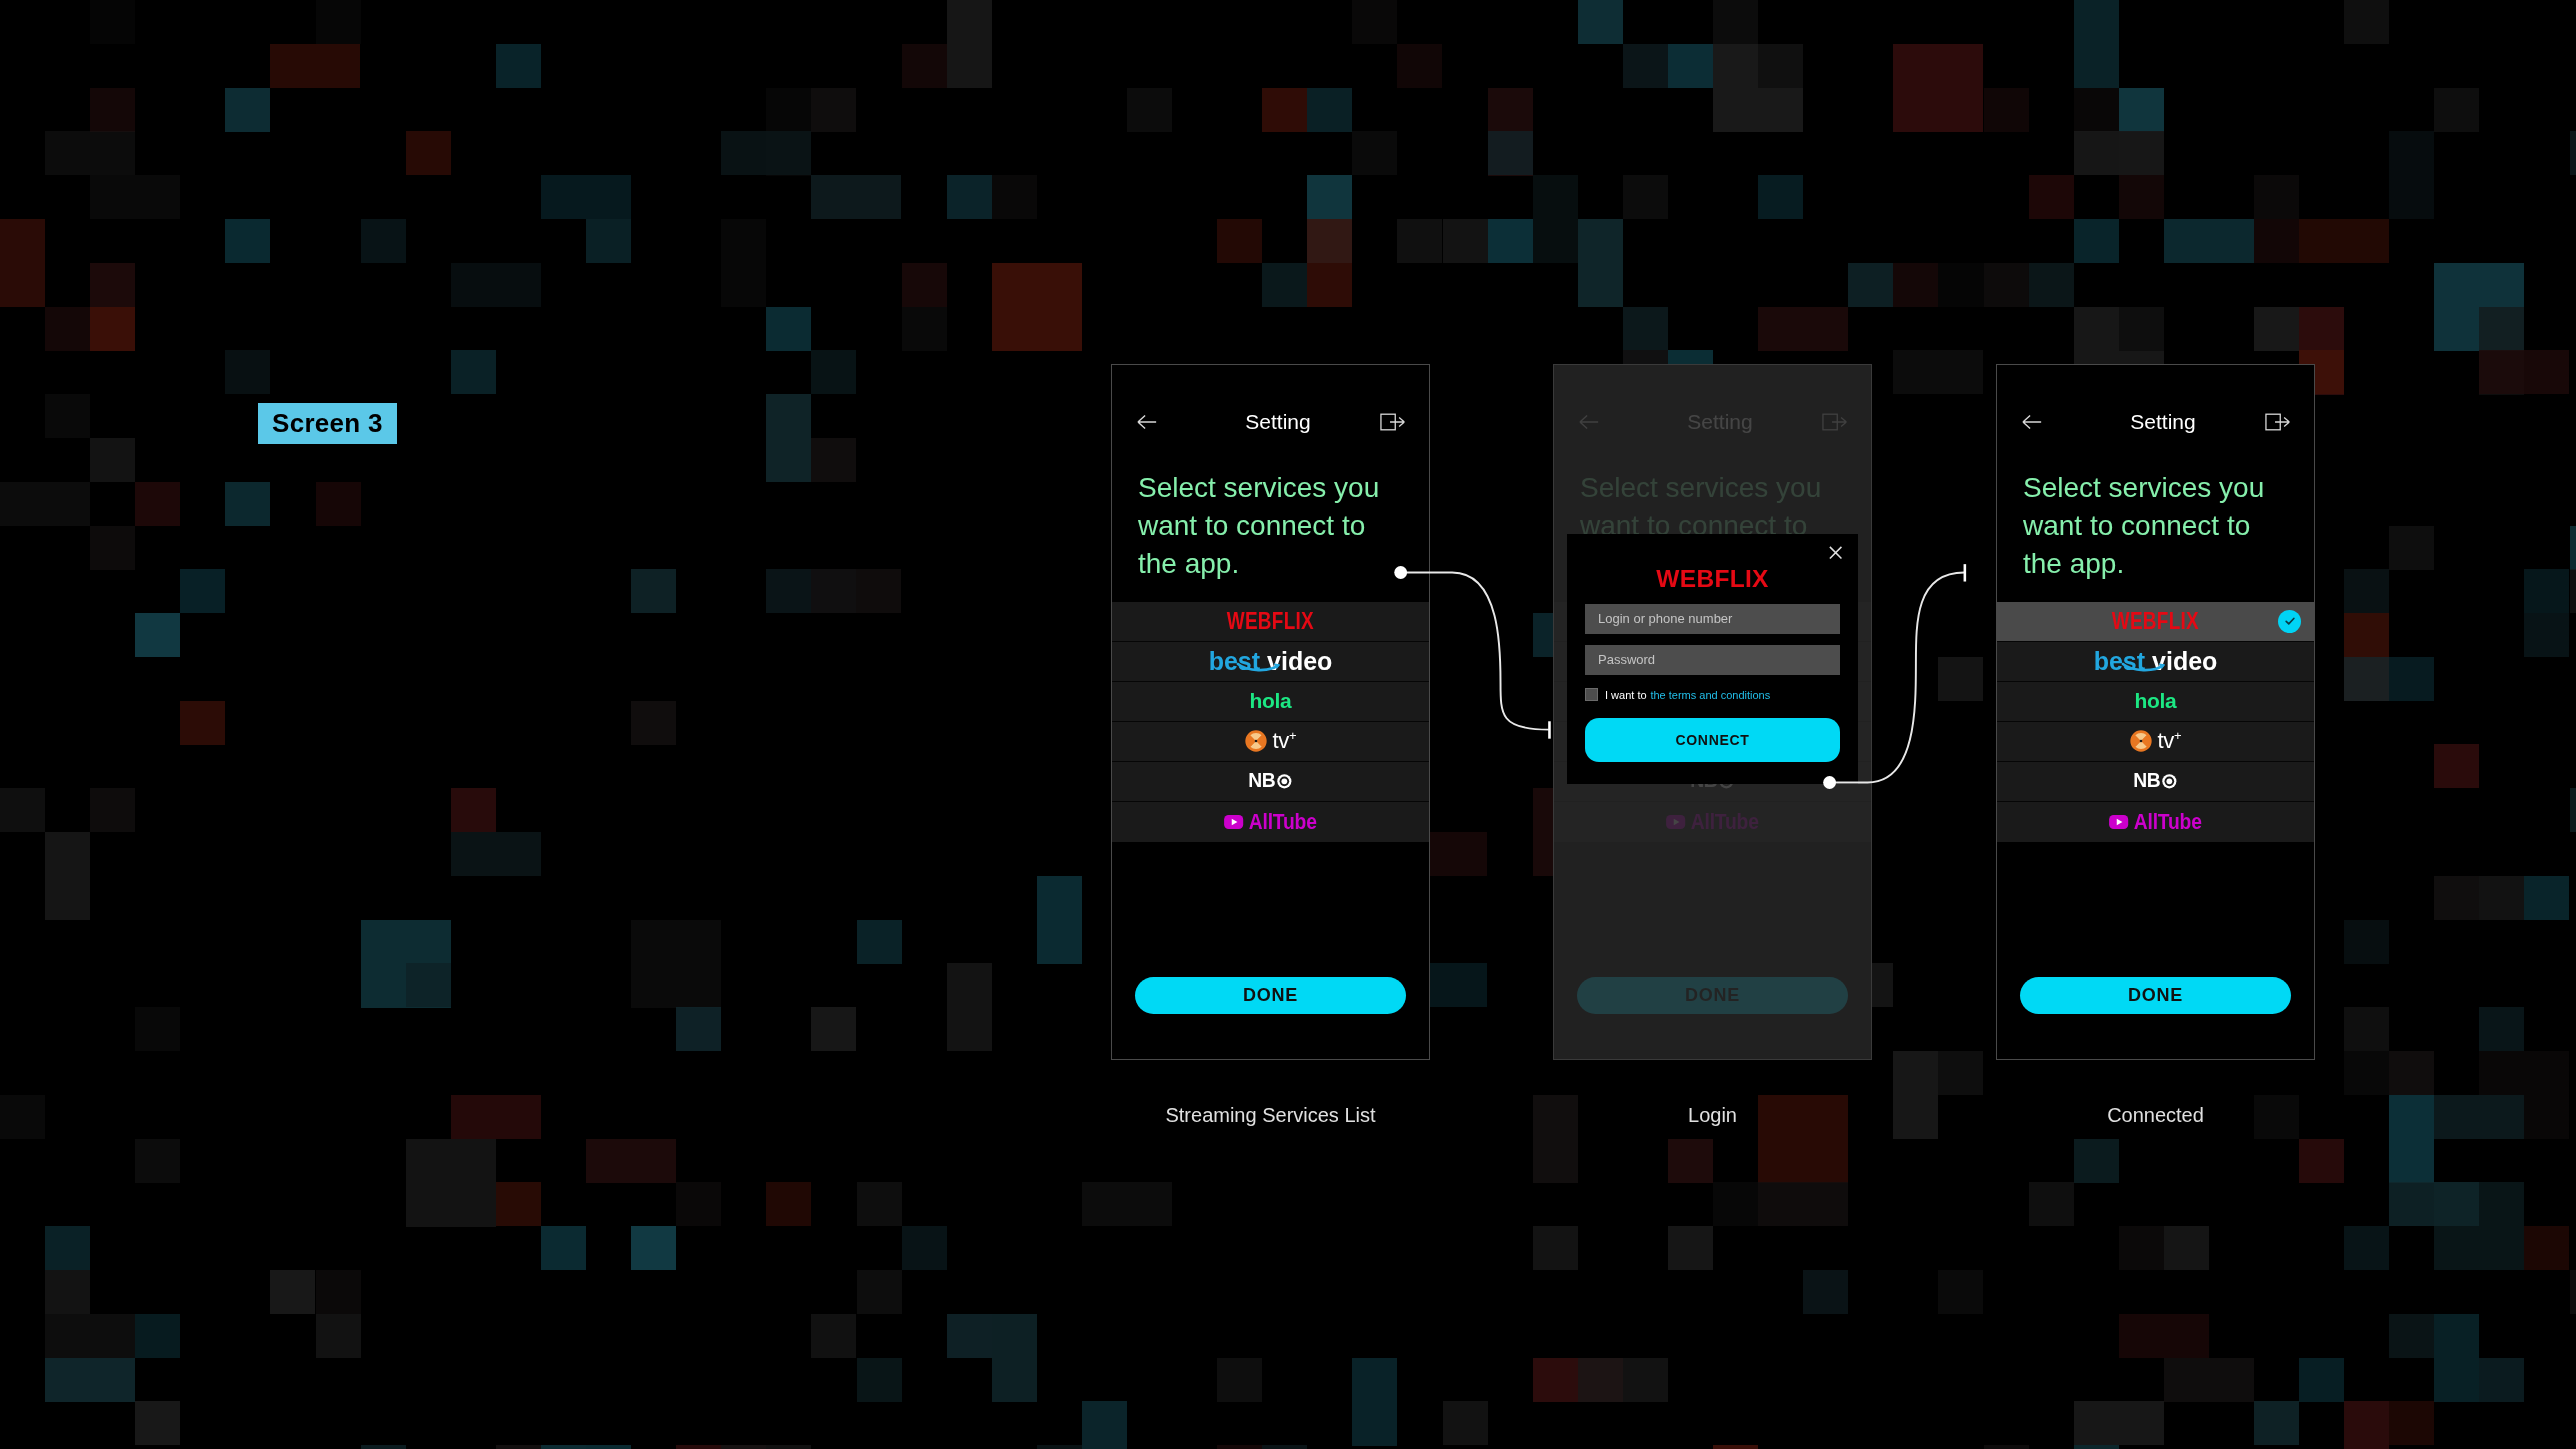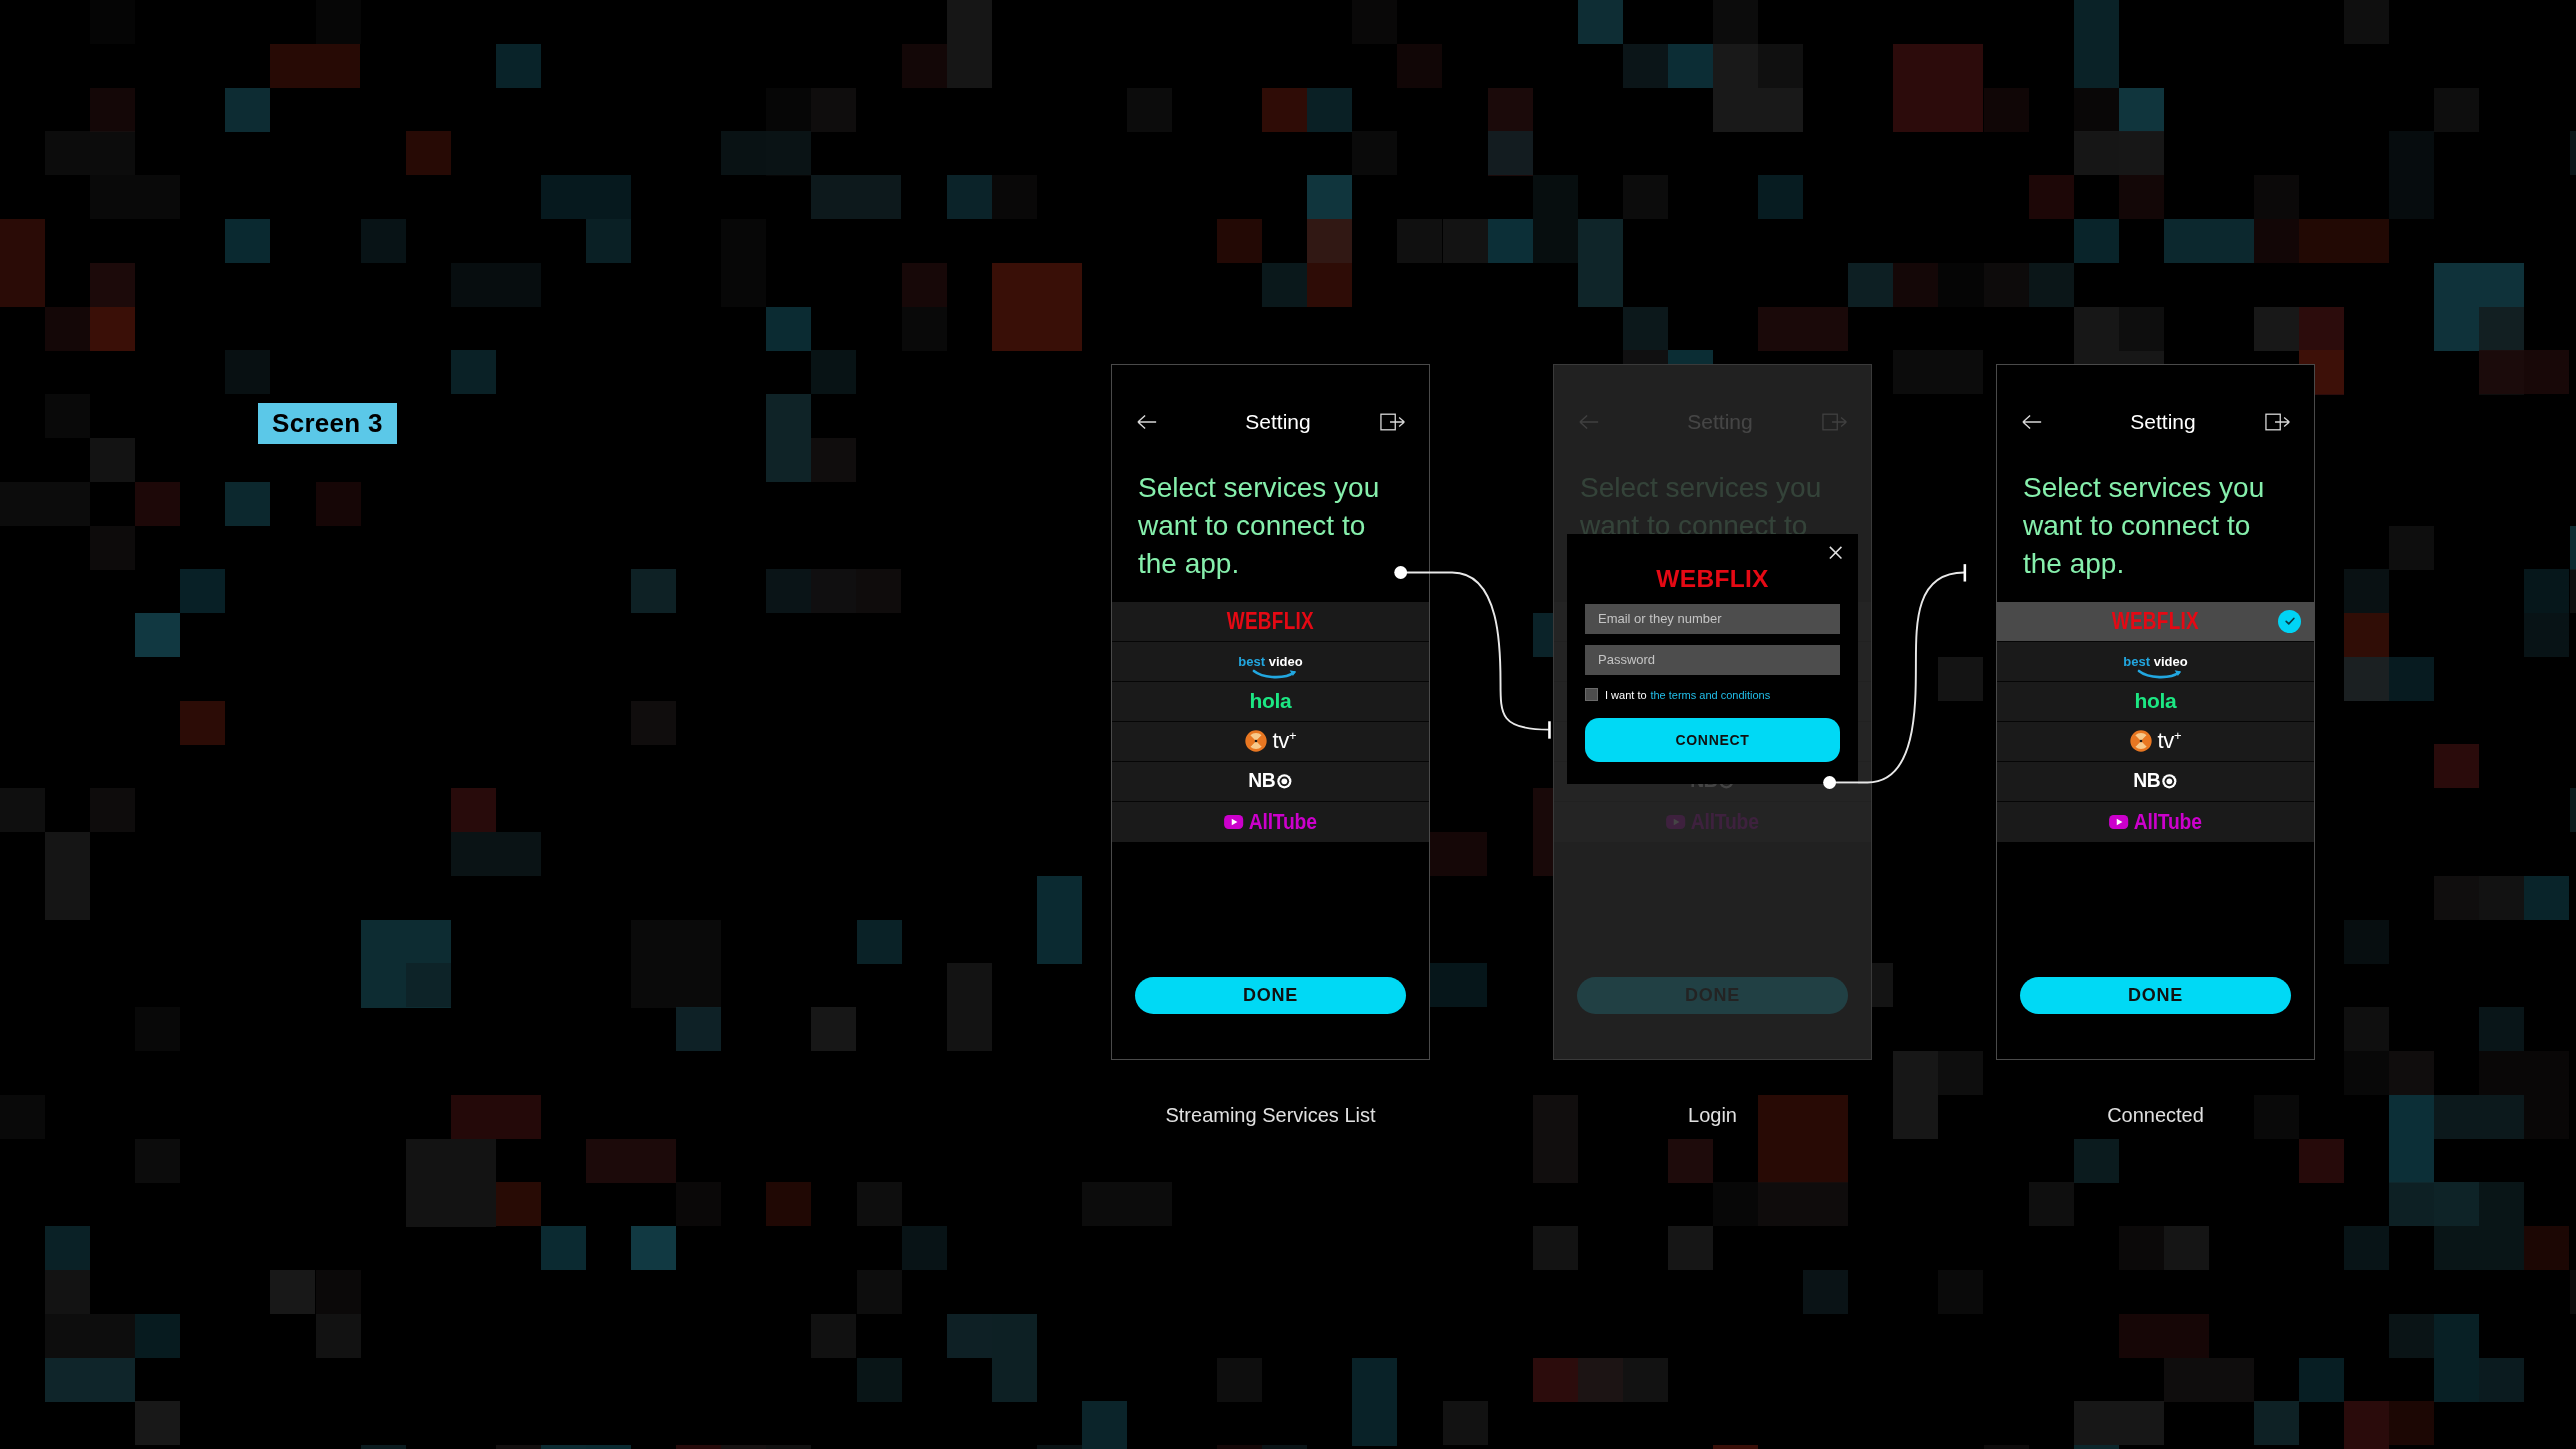--- a/index.html
+++ b/index.html
@@ -64,21 +64,21 @@
     height:40px; background:#1a1a1a; display:flex; align-items:center;
     justify-content:center; position:relative;
     border-bottom:0.6px solid #060606;
   }
   .svc-row.selected { background:#4a4a4a; }
   .svc-row:last-child { border-bottom:none; }
 
   .logo-webflix { color:#E50914; font-weight:bold; font-size:20.6px;
     letter-spacing:0.3px; transform:scaleY(1.18) scaleX(.92); font-family:"Liberation Sans", sans-serif; }
   .logo-bestvideo { position:relative; display:inline-block; }
-  .logo-bestvideo .txt { font-size:13px; font-weight:bold;margin-top:17px; }
+  .logo-bestvideo .txt { font-size:25px; font-weight:bold;margin-top:17px; }
   .logo-bestvideo .b { color:#22A7E0; }
   .logo-bestvideo .v { color:#fff; }
   .logo-bestvideo svg { position:absolute; left:22%; top:15.5px; }
   .logo-hola { color:#1CE783; font-weight:bold; font-size:21px;
     letter-spacing:-0.3px; }
   .logo-tv { display:flex; align-items:center; gap:5.8px; }
   .logo-tv .word { color:#fff; font-size:22px; font-weight:300; letter-spacing:-0.3px; }
   .logo-tv .word sup { font-size:13px; vertical-align:super; }
   .logo-nbo { display:flex; align-items:center; color:#fff;
     font-weight:bold; font-size:19.3px; letter-spacing:-0.3px; }
@@ -507,21 +507,21 @@
 
   <div class="modal">
     <div class="modal-close">
       <svg width="19.3" height="19.3" viewBox="0 0 30 30">
           <path d="M6 6 L24 24 M24 6 L6 24" stroke="#e0e0e0" stroke-width="2.4"></path>
         </svg>
     </div>
     <div class="modal-logo">
       <span class="logo-webflix">WEBFLIX</span>
     </div>
-    <div class="field">Email or they number</div>
+    <div class="field">Login or phone number</div>
     <div class="field">Password</div>
     <div class="terms">
       <span class="box"></span>
       <span class="t1">I want to</span>
       <span class="t2" style="margin-left:-3.2px">the terms and conditions</span>
     </div>
     <div class="connect-btn">CONNECT</div>
   </div>
 </div>
 <div class="caption" id="cap-2">Login</div>

